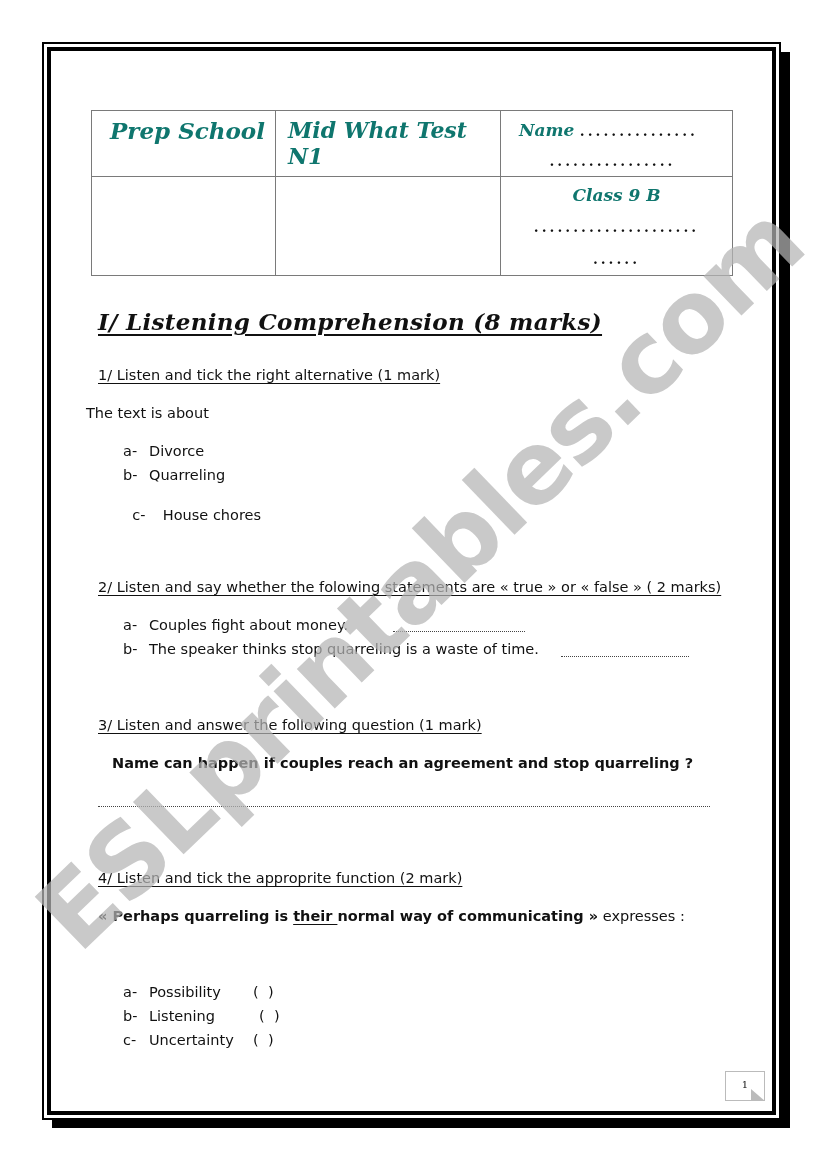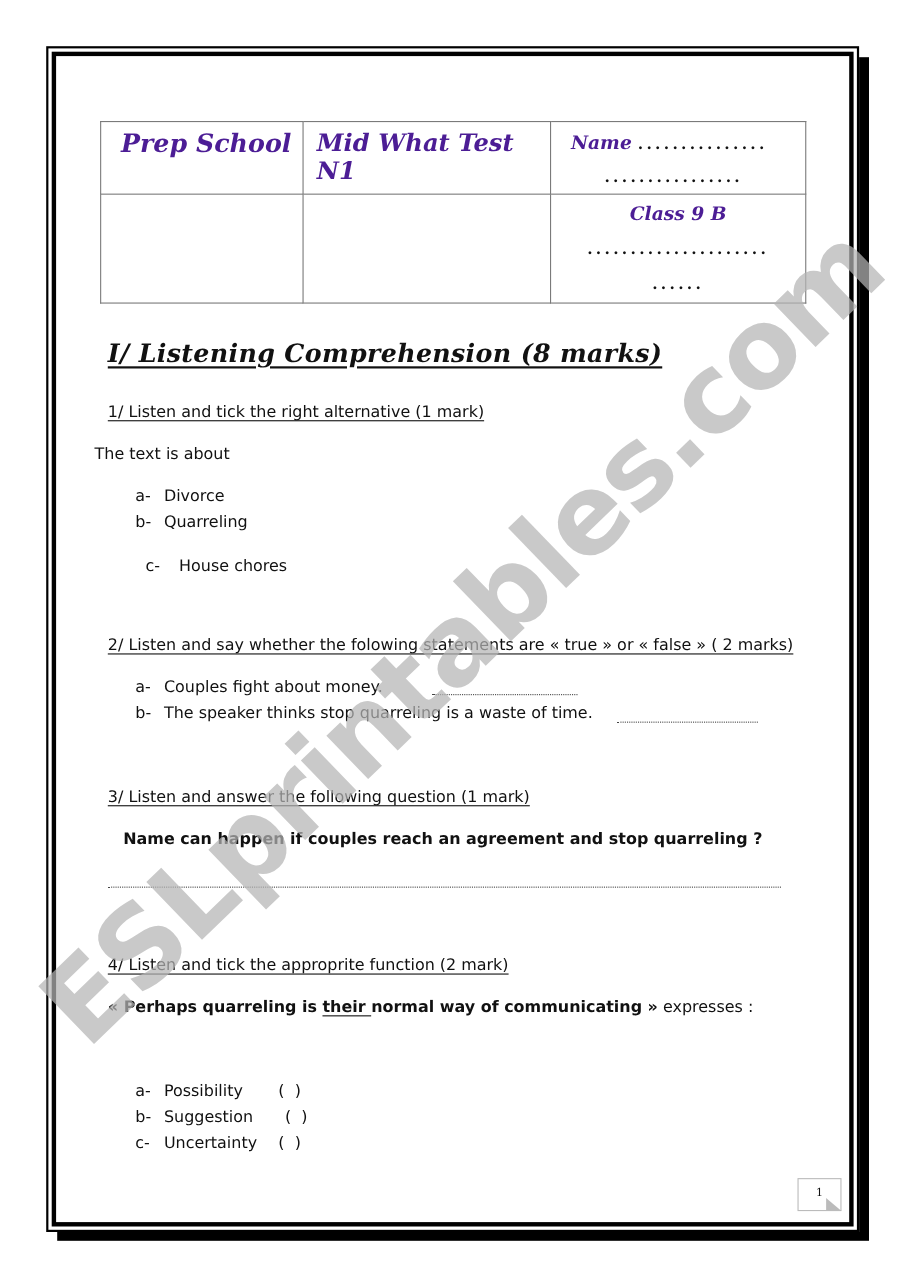--- a/index.html
+++ b/index.html
@@ -11,21 +11,21 @@
                      background: #000; }
     .border-outer { position: absolute; left: 42px; top: 42px; width: 739px; height: 1078px;
                     box-sizing: border-box; border: 2px solid #000; background: #fff; }
     .border-inner { position: absolute; left: 47px; top: 47px; width: 729px; height: 1068px;
                     box-sizing: border-box; border: 4px solid #000; background: #fff; }
 
     
     .header-table { position: absolute; left: 91px; top: 110px; width: 641px; height: 158px;
                     border-collapse: collapse; table-layout: fixed; }
     .header-table td { border: 1.5px solid #7a7a7a; vertical-align: top; padding: 0; }
-    .script { font-family: "DejaVu Serif", serif; font-style: italic; font-weight: bold; color: #4c1d95; }
+    .script { font-family: "DejaVu Serif", serif; font-style: italic; font-weight: bold; color: #0f766e; }
     .c-school { font-size: 23px; padding: 6px 0 0 18px !important; }
     .c-test { font-size: 22px; padding: 6px 0 0 12px !important; }
     .c-name { font-size: 17px; padding: 4px 6px 0 18px !important; line-height: 30px; }
     .c-name .dots2 { display:block; text-align:center; padding-right: 20px; }
     .c-class { font-size: 17px; text-align: center; line-height: 32px; padding-top: 2px !important; }
     .dots { font-family: "DejaVu Serif", serif; font-weight: bold; letter-spacing: 3px; font-size: 14px; }
 
     
     .section-title { position: absolute; left: 98px; top: 308px; font-size: 23px;
                      font-family: "DejaVu Serif", serif; font-style: italic; font-weight: bold;
@@ -120,21 +120,21 @@
 <div class="txt bold" style="left:112px; top:755px">Name can happen if couples reach an agreement and  stop quarreling ?</div>
 <div class="long-dotline"></div>
 
 <div class="q" style="top:870px">4/ Listen and tick the approprite function (2 mark)</div>
 <div class="txt" style="left:98px; top:908px; white-space:pre"><span class="bold">« Perhaps quarreling is </span><span class="bold u">their </span><span class="bold">normal way of communicating »</span><span> expresses :</span></div>
 
 <div class="opt" style="left:123px; top:984px">
   <span class="letter">a-</span><span style="display:inline-block; width:104px">Possibility</span><span style="white-space:pre">(  )</span>
 </div>
 <div class="opt" style="left:123px; top:1008px">
-  <span class="letter">b-</span><span style="display:inline-block; width:110px">Suggestion</span><span style="white-space:pre">(  )</span>
+  <span class="letter">b-</span><span style="display:inline-block; width:110px">Listening</span><span style="white-space:pre">(  )</span>
 </div>
 <div class="opt" style="left:123px; top:1032px">
   <span class="letter">c-</span><span style="display:inline-block; width:104px">Uncertainty</span><span style="white-space:pre">(  )</span>
 </div>
 
 <div class="page-num">
   <span>1</span>
   <div class="page-fold"></div>
 </div>
 

